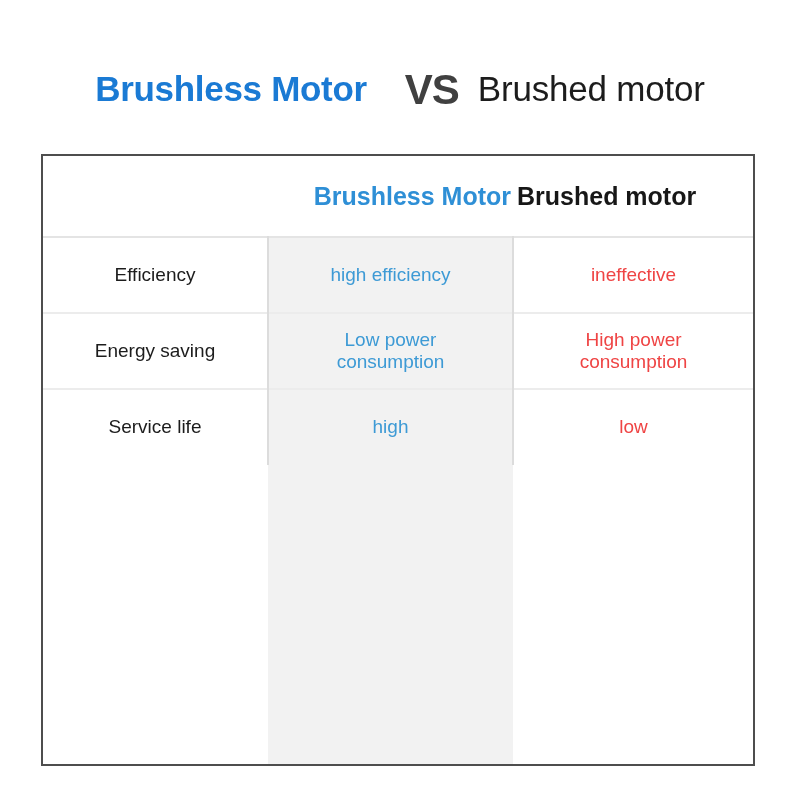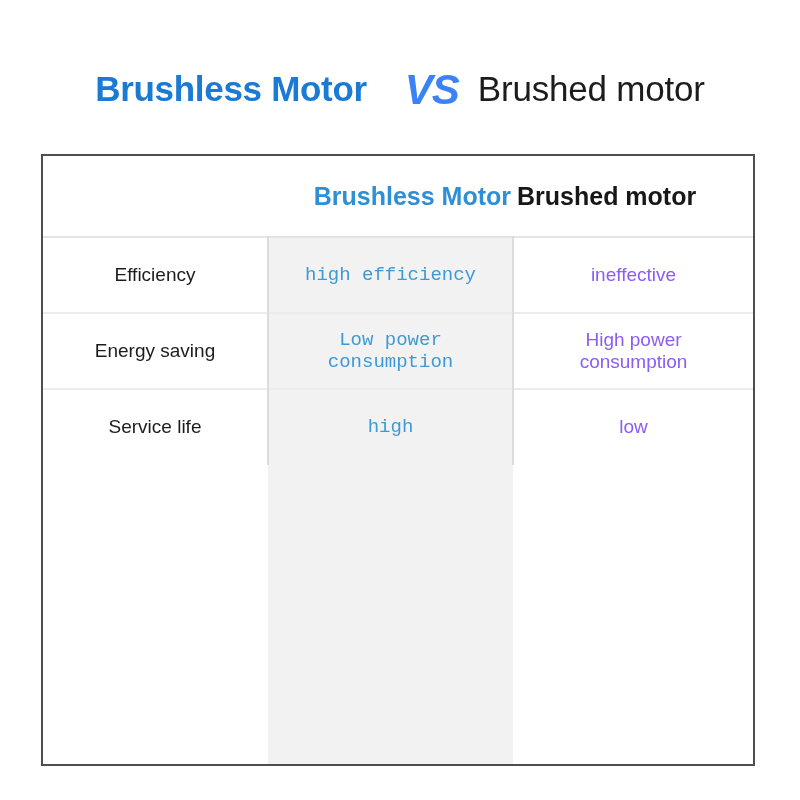--- a/index.html
+++ b/index.html
@@ -34,28 +34,27 @@
     justify-content: center;
     white-space: nowrap;
   }
   .headline .hl-left {
     color: #1a7ad4;
     font-size: 35px;
     font-weight: bold;
     letter-spacing: -0.3px;
   }
   .headline .hl-vs {
-    color: #3b82f6;
+    color: #404040;
     font-size: 42px;
     font-weight: bold;
     margin: 0 19px 0 38px;
     letter-spacing: -1px;
     position: relative;
     top: 1px;
-    font-style: italic;
   }
   .headline .hl-right {
     color: #1c1c1c;
     font-size: 35px;
     font-weight: normal;
     letter-spacing: -0.2px;
   }
 
   
   .table-wrap {
@@ -121,31 +120,30 @@
     padding-left: 4px;
   }
 
   
   .cmp-table tbody tr { height: 76px; margin-top: 48px; }
   .cmp-table tbody td {
     border-top: 2px solid #ececec;
     border-right: 2px solid #dcdcdc;
     font-size: 19px;
     line-height: 1.18;
-    color: #8b5cf6;
+    color: #ef4444;
   }
   .cmp-table tbody tr:first-child td {
     border-top: 2px solid #e4e4e4;
   }
   .cmp-table tbody td.cell-brushed {
     border-right: none;
   }
   .cmp-table tbody td.cell-brushless {
     color: #3d9ad5;
-    font-family: Liberation Mono, monospace;
   }
   .cmp-table tbody td.cell-feature {
     color: #1c1c1c;
   }
   .cell-text {
     display: block;
     white-space: pre-line;
   }
 </style>
 </head>

